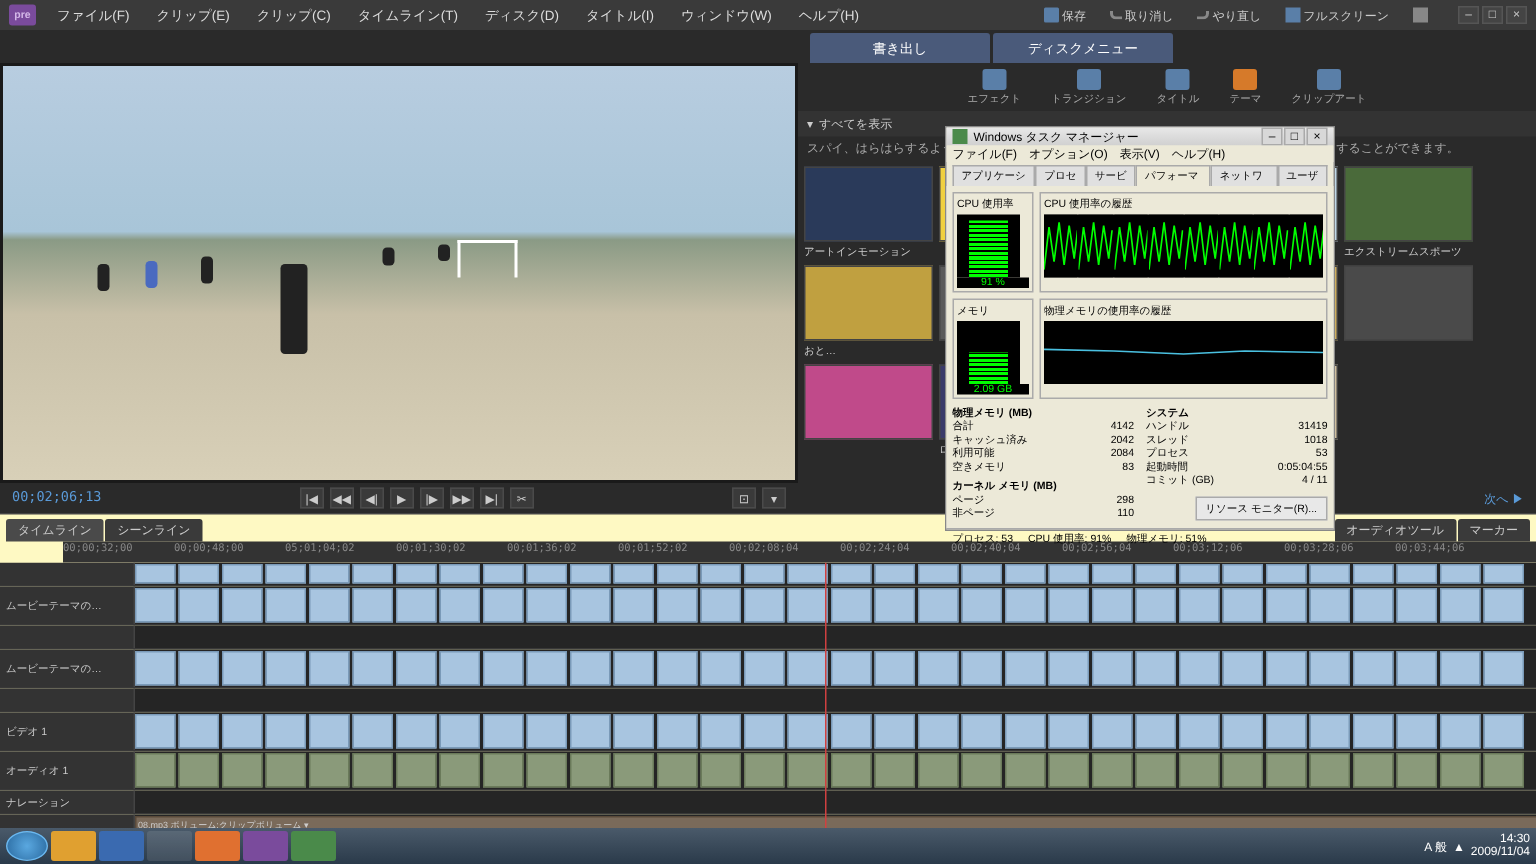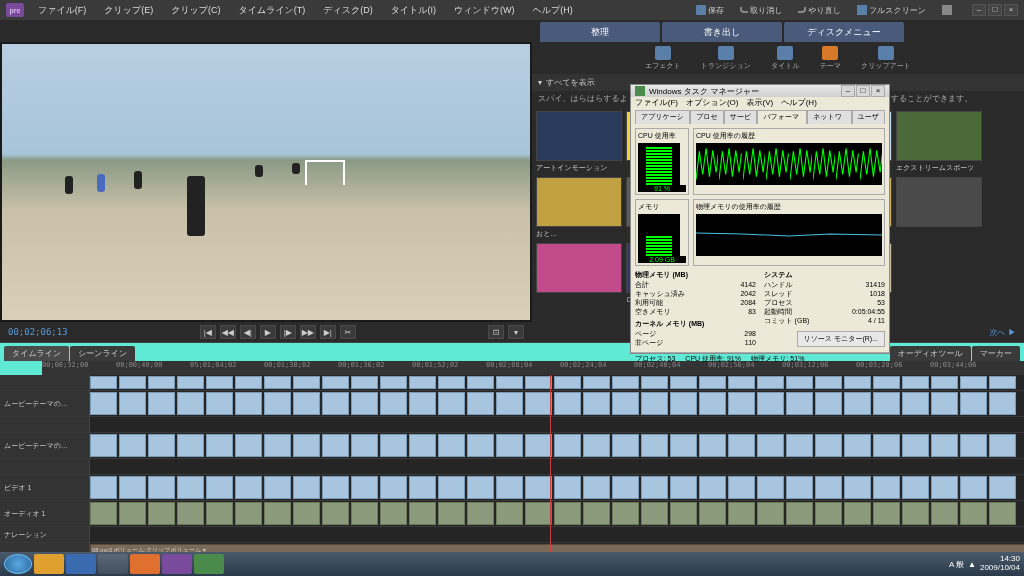--- a/index.html
+++ b/index.html
@@ -41,21 +41,21 @@
 .eff-tool.active .eff-ico { background: #d67a2a; }
 .effects-filter { padding: 3px 6px; font-size: 8px; background: #333; display: flex; align-items: center; gap: 4px; }
 .effects-desc { padding: 3px 6px; font-size: 8px; color: #aaa; line-height: 1.3; }
 .effects-grid { flex: 1; padding: 4px; display: flex; flex-wrap: wrap; gap: 4px; align-content: flex-start; overflow: hidden; }
 .effect-item { width: 86px; }
 .effect-thumb { width: 86px; height: 50px; background: #1a1a1a; border: 1px solid #444; margin-bottom: 2px; position: relative; overflow: hidden; }
 .effect-label { font-size: 7px; color: #ccc; }
 .next-link { text-align: right; padding: 4px 8px; font-size: 8px; color: #5a9ad8; }
 
 
-.timeline-area { height: 210px; background: #5eead4; display: flex; flex-direction: column; border-top: 1px solid #444; }
+.timeline-area { height: 210px; background: #fef9c3; display: flex; flex-direction: column; border-top: 1px solid #444; }
 .timeline-tabs { height: 18px; display: flex; gap: 1px; padding: 2px 4px 0; align-items: center; }
 .tl-tab { padding: 2px 8px; font-size: 8px; background: #3a3a3a; border-radius: 2px 2px 0 0; }
 .tl-tab.active { background: #4a4a4a; }
 .tl-tab-right { margin-left: auto; }
 .timeline-ruler { height: 14px; background: #333; display: flex; position: relative; margin-left: 42px; overflow: hidden; }
 .ruler-mark { font-size: 7px; color: #888; font-family: monospace; position: absolute; }
 .timeline-tracks { flex: 1; overflow: hidden; position: relative; }
 .track { height: 26px; display: flex; border-bottom: 1px solid #383838; }
 .track.short { height: 16px; }
 .track-header { width: 90px; background: #333; font-size: 7px; padding: 2px 4px; display: flex; align-items: center; border-right: 1px solid #444; }
@@ -131,21 +131,20 @@
       </span>
     <div class="win-controls">
       <div class="win-btn">–</div>
       <div class="win-btn">□</div>
       <div class="win-btn">×</div>
     </div>
   </div>
 </div>
 
 <div class="top-tabs">
-  <div class="top-tab">整理</div>
   <div class="top-tab">書き出し</div>
   <div class="top-tab">ディスクメニュー</div>
 </div>
 
 <div class="main-area">
   <div class="preview-panel">
     <div class="preview-video">
       <div class="goal"></div>
       <div class="player" style="left:35%;top:48%;height:60px;width:18px"></div>
       <div class="player" style="left:12%;top:48%"></div>
@@ -645,16 +644,16 @@
   <div class="tb-item" style="background:#3a6ab0"></div>
   <div class="tb-item"></div>
   <div class="tb-item" style="background:#e07030"></div>
   <div class="tb-item" style="background:#7a4b9c"></div>
   <div class="tb-item" style="background:#4a8a4a"></div>
   <div class="tb-right">
     <span>A 般</span>
     <span>▲</span>
     <div class="tb-clock">
       <div>14:30</div>
-      <div>2009/10/04</div>
+      <div>2009/11/04</div>
     </div>
   </div>
 </div>
 
 </body></html>

